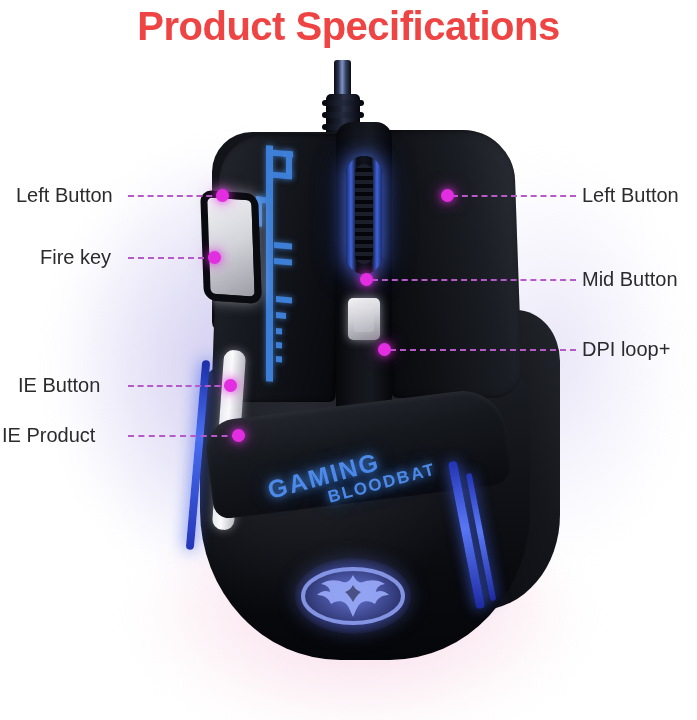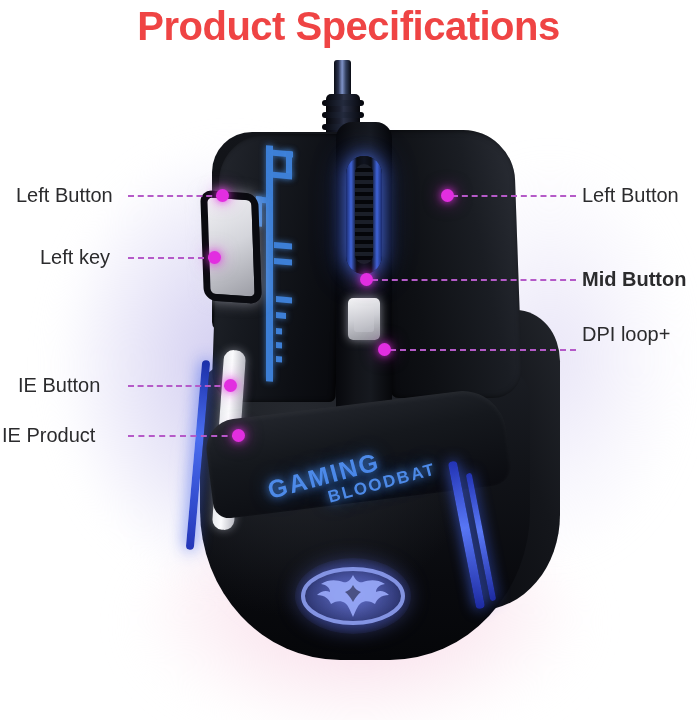--- a/index.html
+++ b/index.html
@@ -316,33 +316,33 @@
                  C55 30 57 27 60 25 C57 24 54 22 52 18 Z" fill="#1a1d3a" opacity="0.6"></path>
       </svg>
     </div>
 
   </div>
 
   <div id="callout-layer">
       <div class="callout-label" style="left: 16px; top: 184px;">Left Button</div>
       <div class="leader" style="left: 128px; top: 195px; width: 94px;"></div>
       <div class="dot" style="left: 216px; top: 189px;"></div>
-      <div class="callout-label" style="left: 40px; top: 246px;">Left key</div>
+      <div class="callout-label" style="left: 40px; top: 246px;">Fire key</div>
       <div class="leader" style="left: 128px; top: 257px; width: 86px;"></div>
       <div class="dot" style="left: 208px; top: 251px;"></div>
       <div class="callout-label" style="left: 18px; top: 374px;">IE Button</div>
       <div class="leader" style="left: 128px; top: 385px; width: 102px;"></div>
       <div class="dot" style="left: 224px; top: 379px;"></div>
       <div class="callout-label" style="left: 2px; top: 424px;">IE Product</div>
       <div class="leader" style="left: 128px; top: 435px; width: 110px;"></div>
       <div class="dot" style="left: 232px; top: 429px;"></div>
       <div class="callout-label" style="left: 582px; top: 184px;">Left Button</div>
       <div class="leader" style="left: 452px; top: 195px; width: 124px;"></div>
       <div class="dot" style="left: 441px; top: 189px;"></div>
-      <div class="callout-label" style="left: 582px; top: 268px; font-weight: bold;">Mid Button</div>
+      <div class="callout-label" style="left: 582px; top: 268px;">Mid Button</div>
       <div class="leader" style="left: 372px; top: 279px; width: 204px;"></div>
       <div class="dot" style="left: 360px; top: 273px;"></div>
-      <div class="callout-label" style="left: 582px; top: 323px;">DPI loop+</div>
+      <div class="callout-label" style="left: 582px; top: 338px;">DPI loop+</div>
       <div class="leader" style="left: 390px; top: 349px; width: 186px;"></div>
       <div class="dot" style="left: 378px; top: 343px;"></div>
     </div>
 
 </div>
 
 </body></html>

